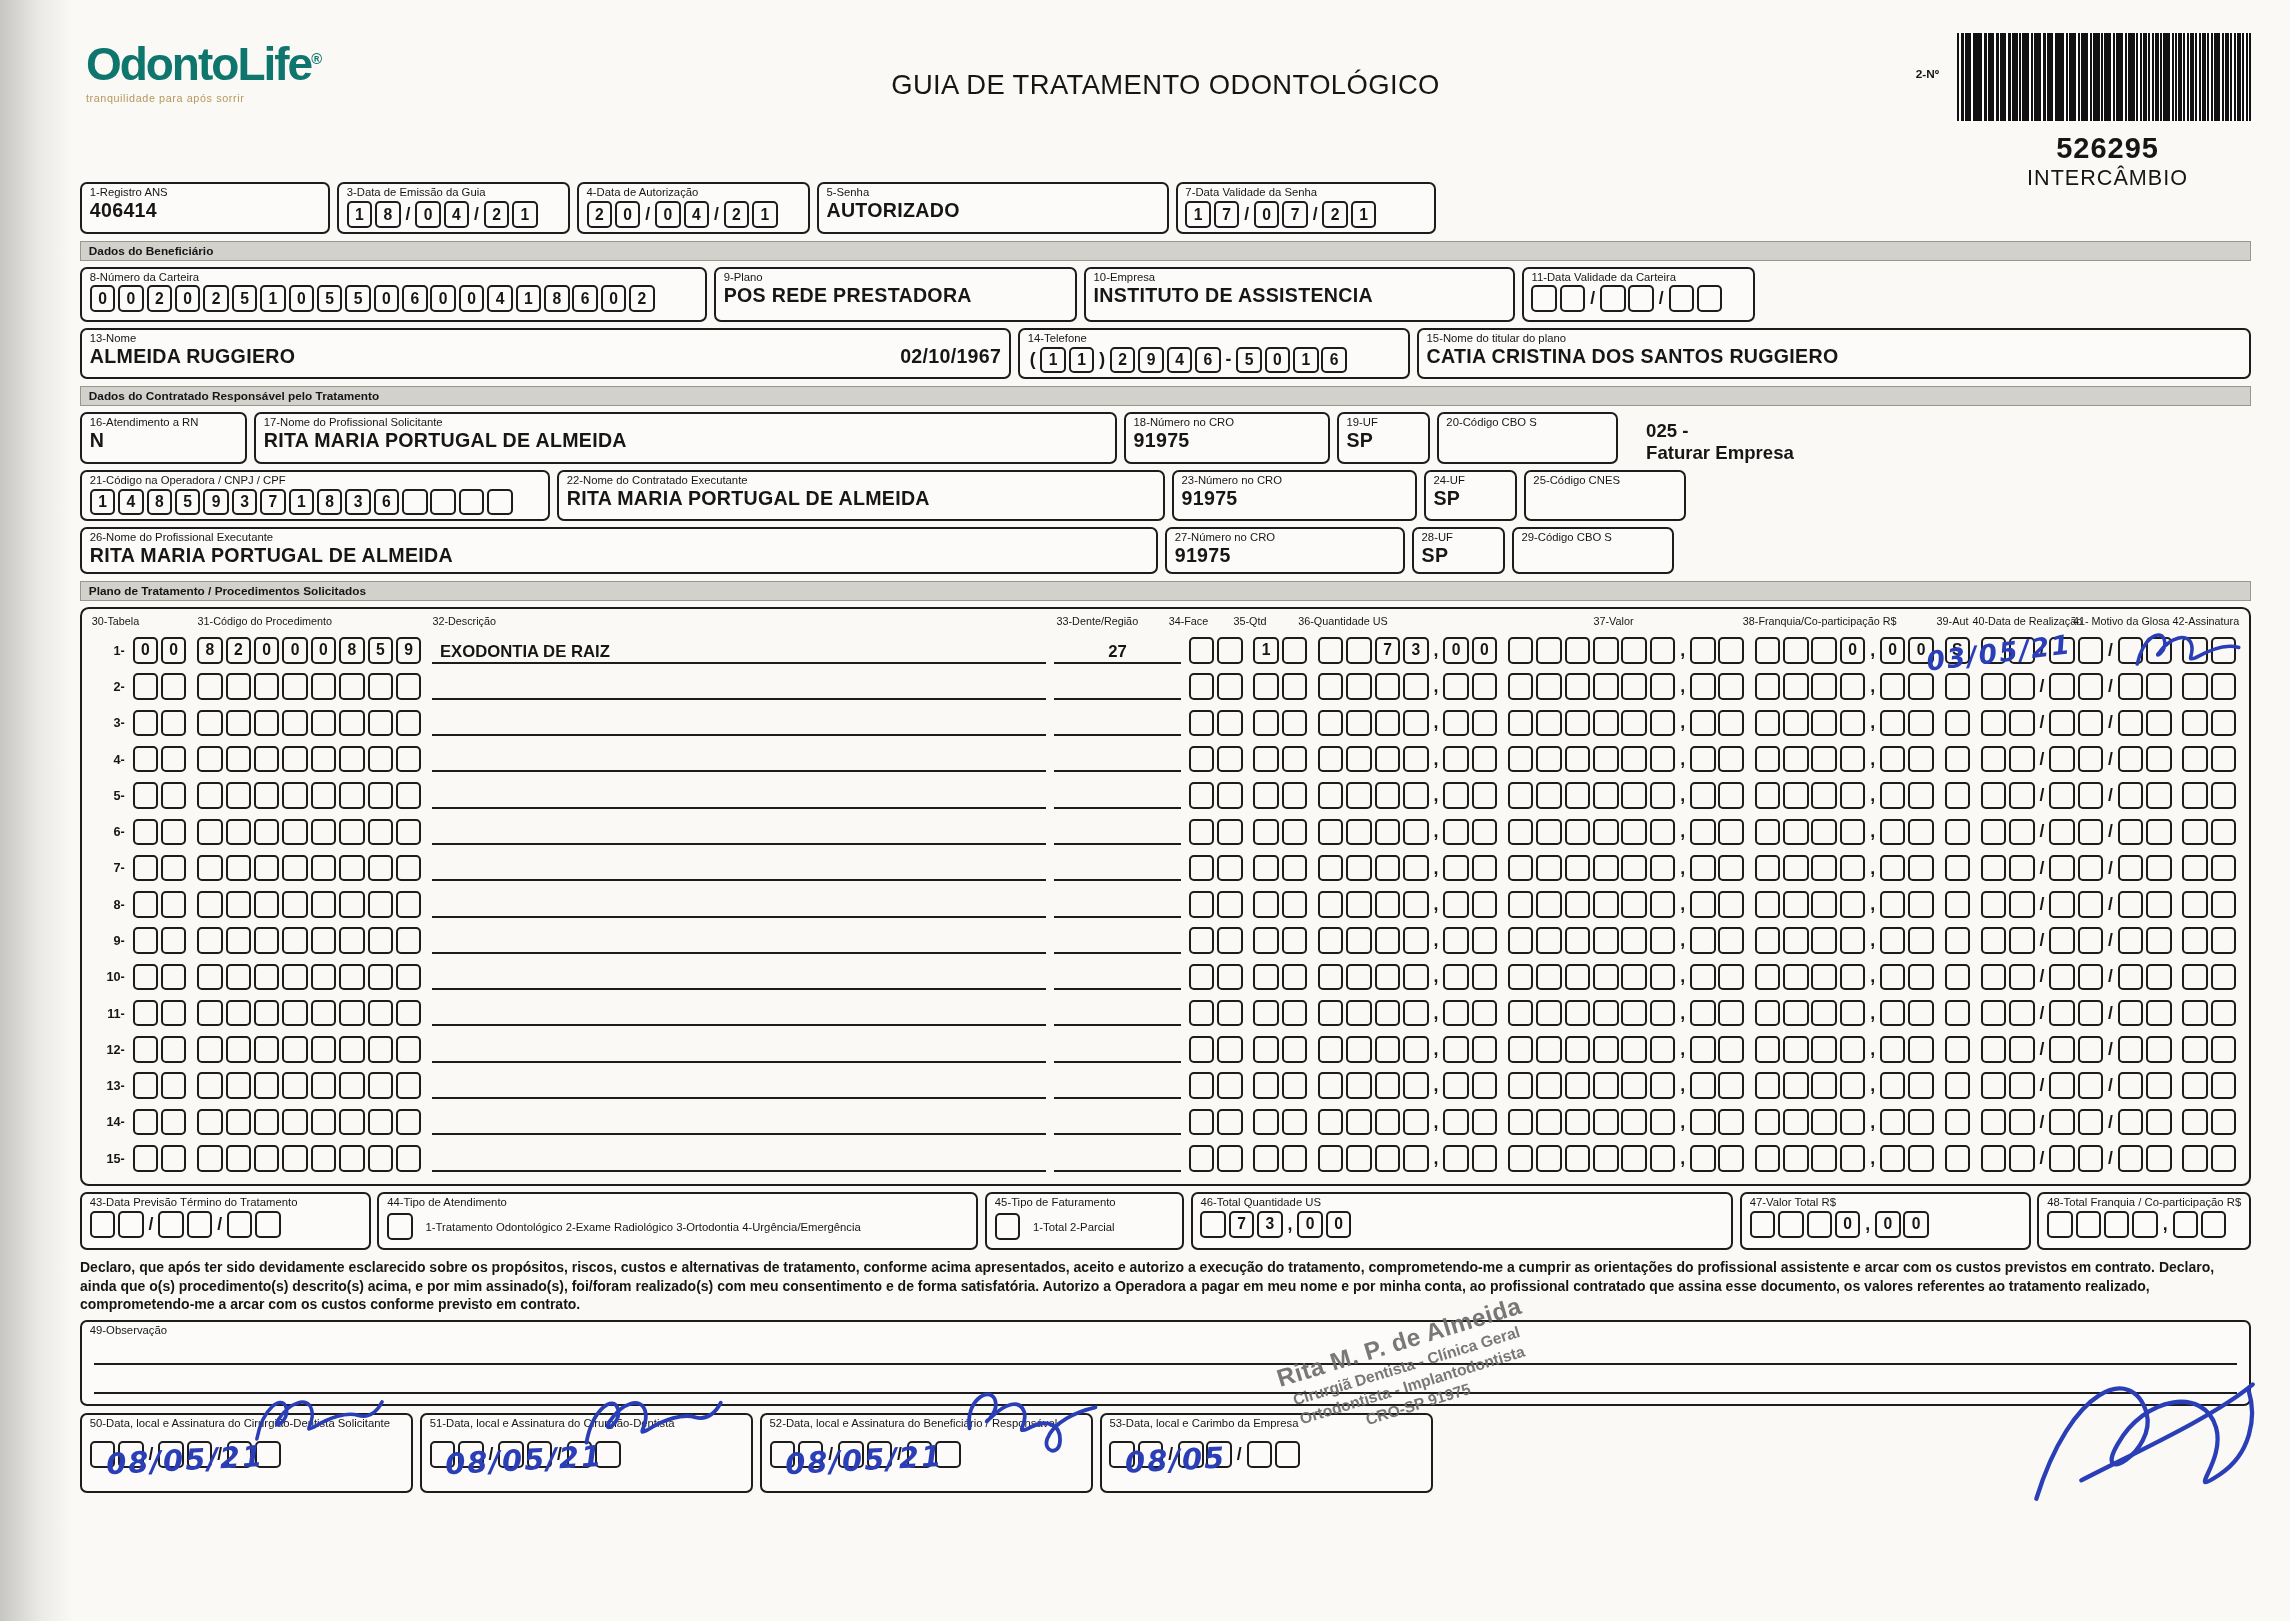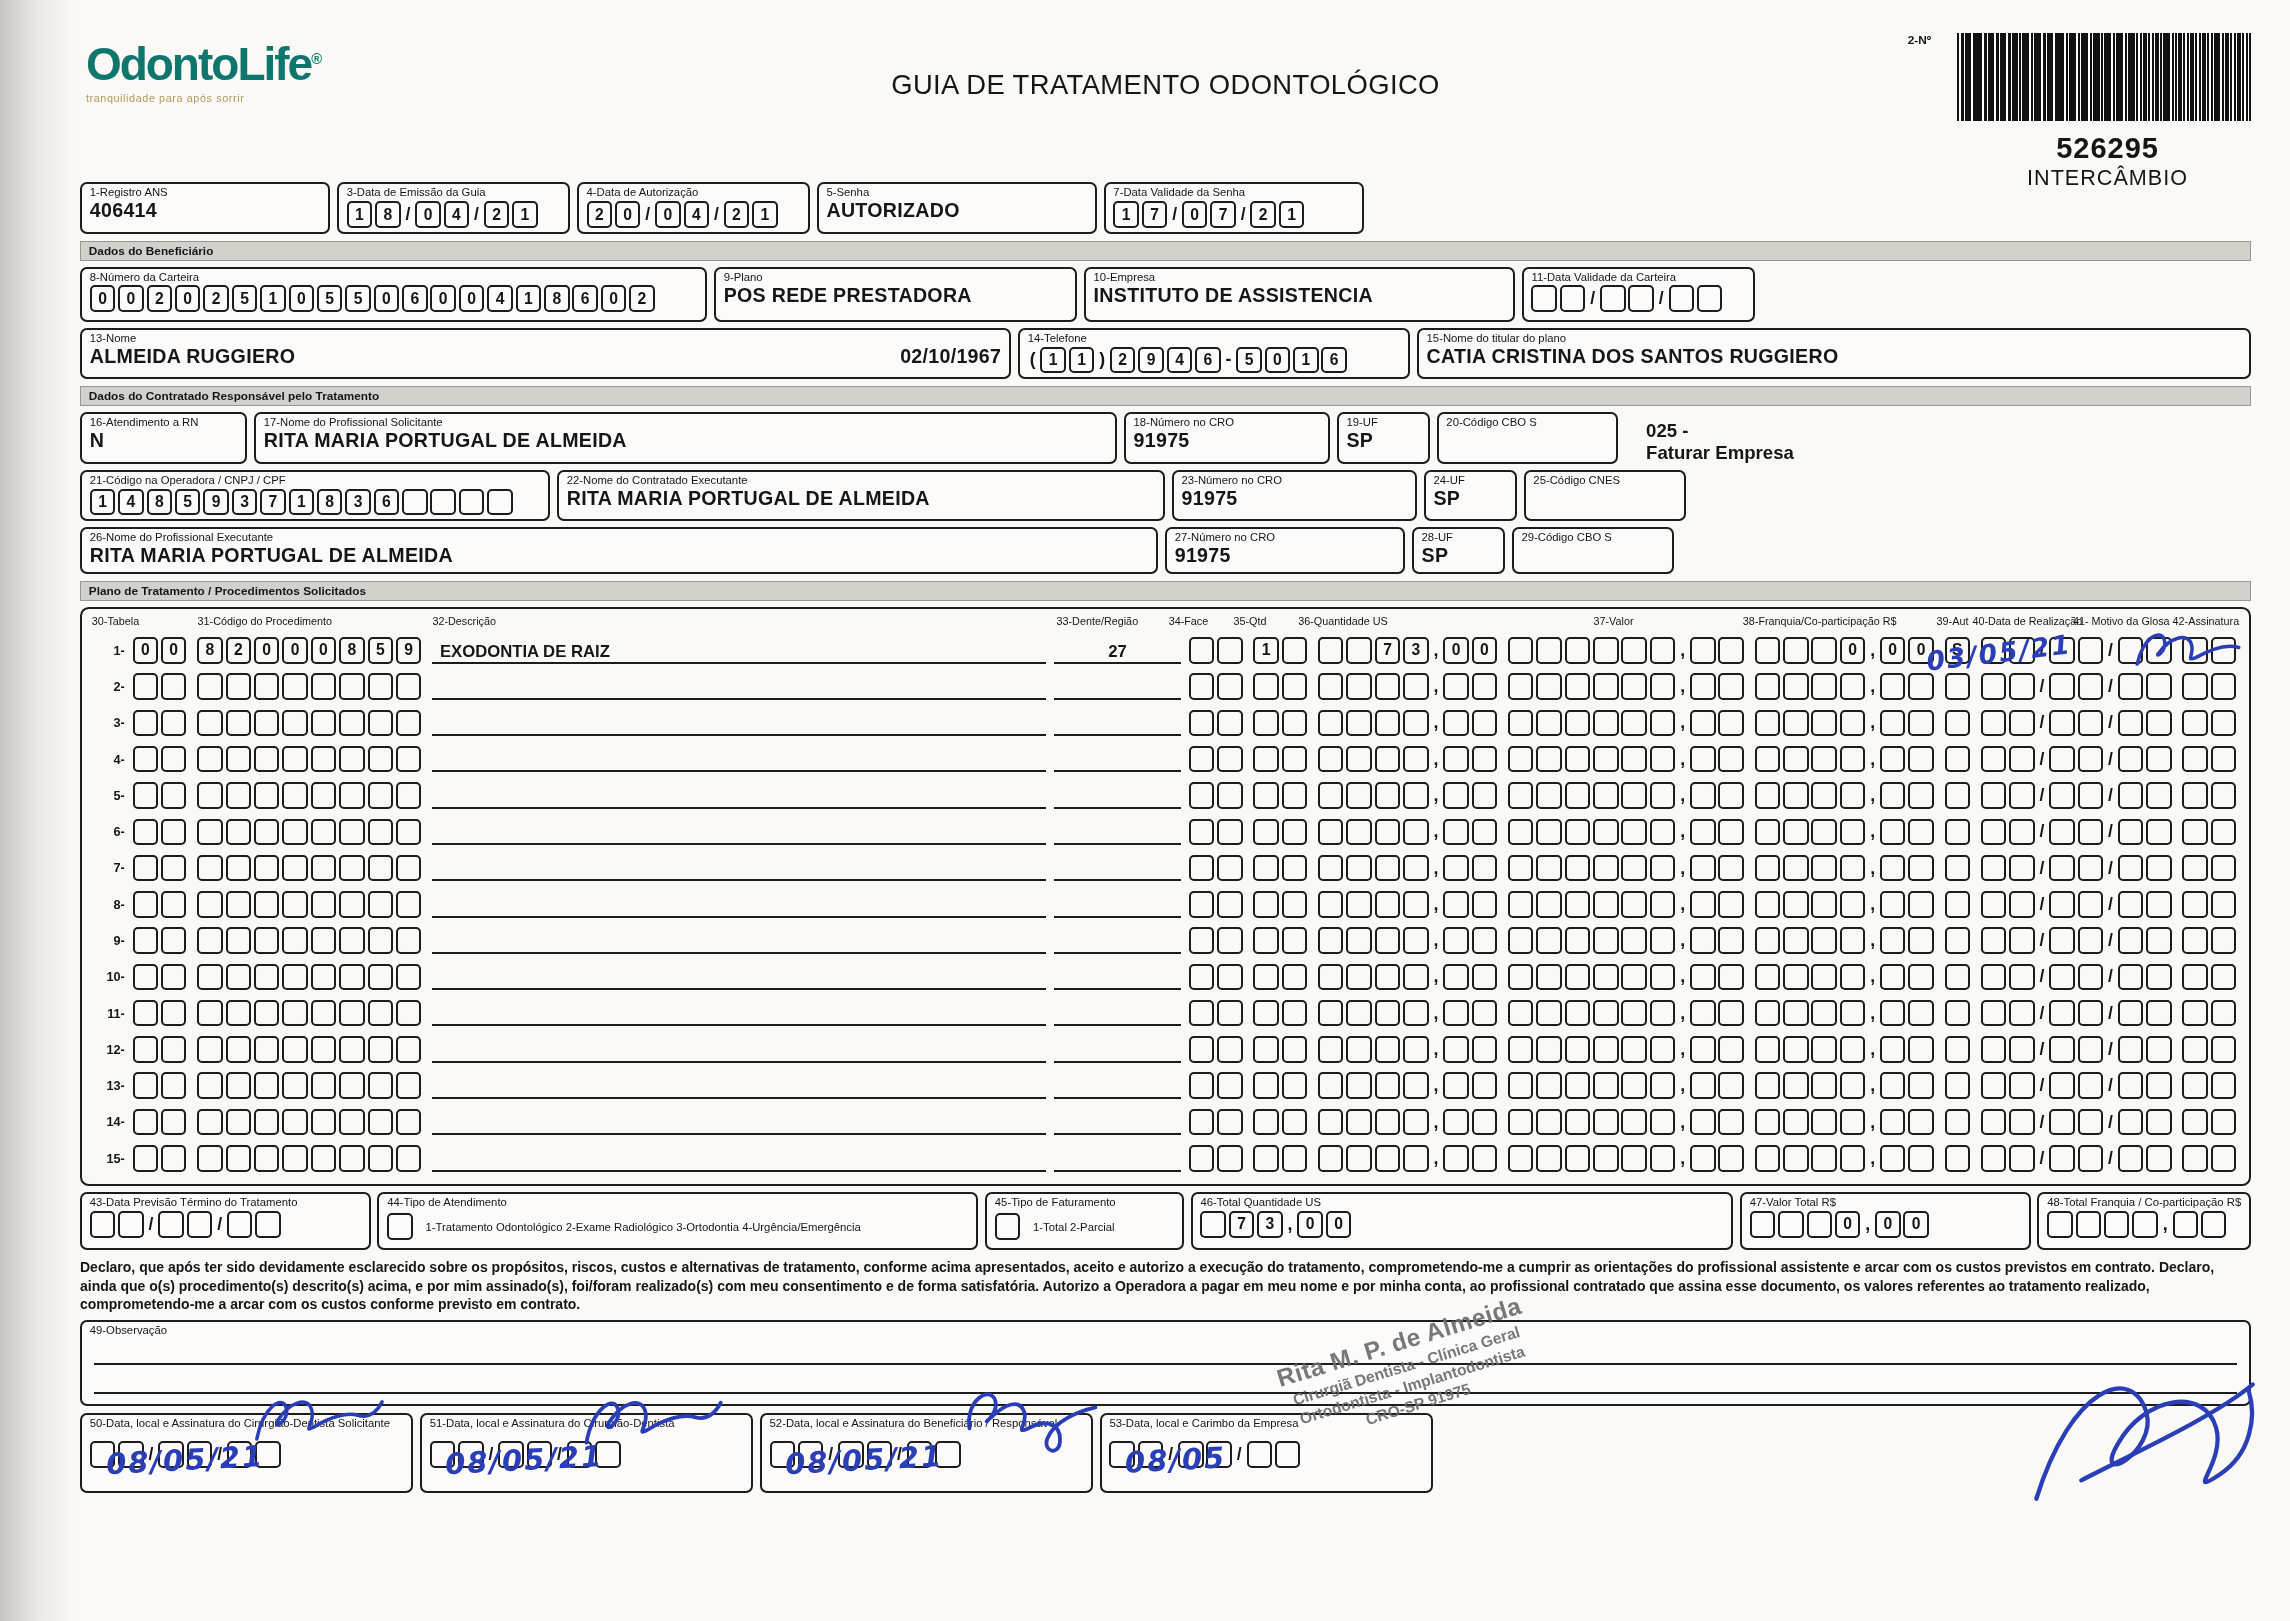--- a/index.html
+++ b/index.html
@@ -8,41 +8,41 @@
   body::before{content:'';position:absolute;left:0;top:0;bottom:0;width:73px;background:linear-gradient(90deg,#c7c6c3,#ebeae6 55%,#faf9f6)}
   .form{position:absolute;left:80px;top:19.6px;width:2171px}
 
   
   .hdr{position:relative;height:157px}
   .logo{position:absolute;left:5.9px;top:17.6px}
   .logo-main{font-size:46px;font-weight:bold;letter-spacing:-2px;color:#0f766e}
   .logo-main .reg{font-size:14.7px;vertical-align:super}
   .logo-tag{font-size:10.8px;color:#b5985c;margin-top:1px;letter-spacing:0.6px}
   .title{position:absolute;left:0;right:0;top:49px;text-align:center;font-size:27.4px;font-weight:normal;letter-spacing:0.4px}
-  .bc-area{position:absolute;right:0;top:13.7px;display:flex;align-items:flex-start;gap:26px}
+  .bc-area{position:absolute;right:0;top:13.7px;display:flex;align-items:center;gap:18px}
   .bc-label{font-size:11.8px;font-weight:bold;margin-bottom:5.9px}
   .barcode{width:294px;height:88px;background-color:#fff;
     background-image:repeating-linear-gradient(90deg,#111 0 2px,transparent 2px 3.9px),
                      repeating-linear-gradient(90deg,#111 0 1px,transparent 1px 5.9px),
                      repeating-linear-gradient(90deg,transparent 0 8.8px,#111 8.8px 11.8px)}
   .guide-wrap{position:absolute;right:63px;top:112px;text-align:center}
   .guide-num{font-size:29px;font-weight:bold;letter-spacing:1px}
   .guide-type{font-size:21.6px;letter-spacing:1px}
 
   
   .row{display:flex;gap:6.9px;margin-top:5.9px;align-items:stretch;position:relative}
   .fbox{border:2.5px solid #1c1c1c;border-radius:6.9px;padding:2px 7.8px 3.9px;position:relative;background:rgba(255,255,255,.35)}
   .flabel{font-size:11.3px;white-space:nowrap}
   .fvalue{font-size:19.6px;font-weight:bold;margin-top:1px;letter-spacing:0.3px;min-height:23.5px}
   .split{display:flex;justify-content:space-between;align-items:flex-end}
   .secbar{margin-top:6.9px;background:#d2d1cc;border:1px solid #97968f;font-size:11.8px;font-weight:bold;padding:2px 7.8px}
   .flex1{flex:1}
   .w95{width:93px}.w165{width:162px}.w170{width:167px}.w185{width:181px}.w205{width:201px}.w210{width:206px}
   .w245{width:240px}.w250{width:245px}.w255{width:250px}.w265{width:260px}.w270{width:233px}.w300{width:294px}
-  .w335{width:280px}.w340{width:333px}.w370{width:363px}.w400{width:392px}.w430{width:421px}.w440{width:431px}
+  .w335{width:352px}.w340{width:333px}.w370{width:363px}.w400{width:392px}.w430{width:421px}.w440{width:431px}
   .w480{width:470px}.w560{width:549px}.w620{width:608px}.w640{width:627px}.w880{width:863px}.w950{width:931px}.w1100{width:1078px}
   .faturar{font-size:18.6px;font-weight:bold;margin:7.8px 0 0 21.6px;line-height:1.2}
 
   
   .comb{display:inline-flex;align-items:center;margin-top:2.9px}
   .ccell{width:25.5px;height:26.5px;border:2.2px solid #1c1c1c;border-radius:4.9px;margin-right:2.9px;display:inline-flex;align-items:center;justify-content:center;font-size:15.7px;font-weight:bold;flex:none}
   .csep{font-size:17.6px;font-weight:bold;margin:0 4.9px 0 2px;flex:none}
 
   
   .tablebox{border:2.5px solid #1c1c1c;border-radius:8.8px;margin-top:6.9px;padding:3.9px 9.8px 5.9px}

